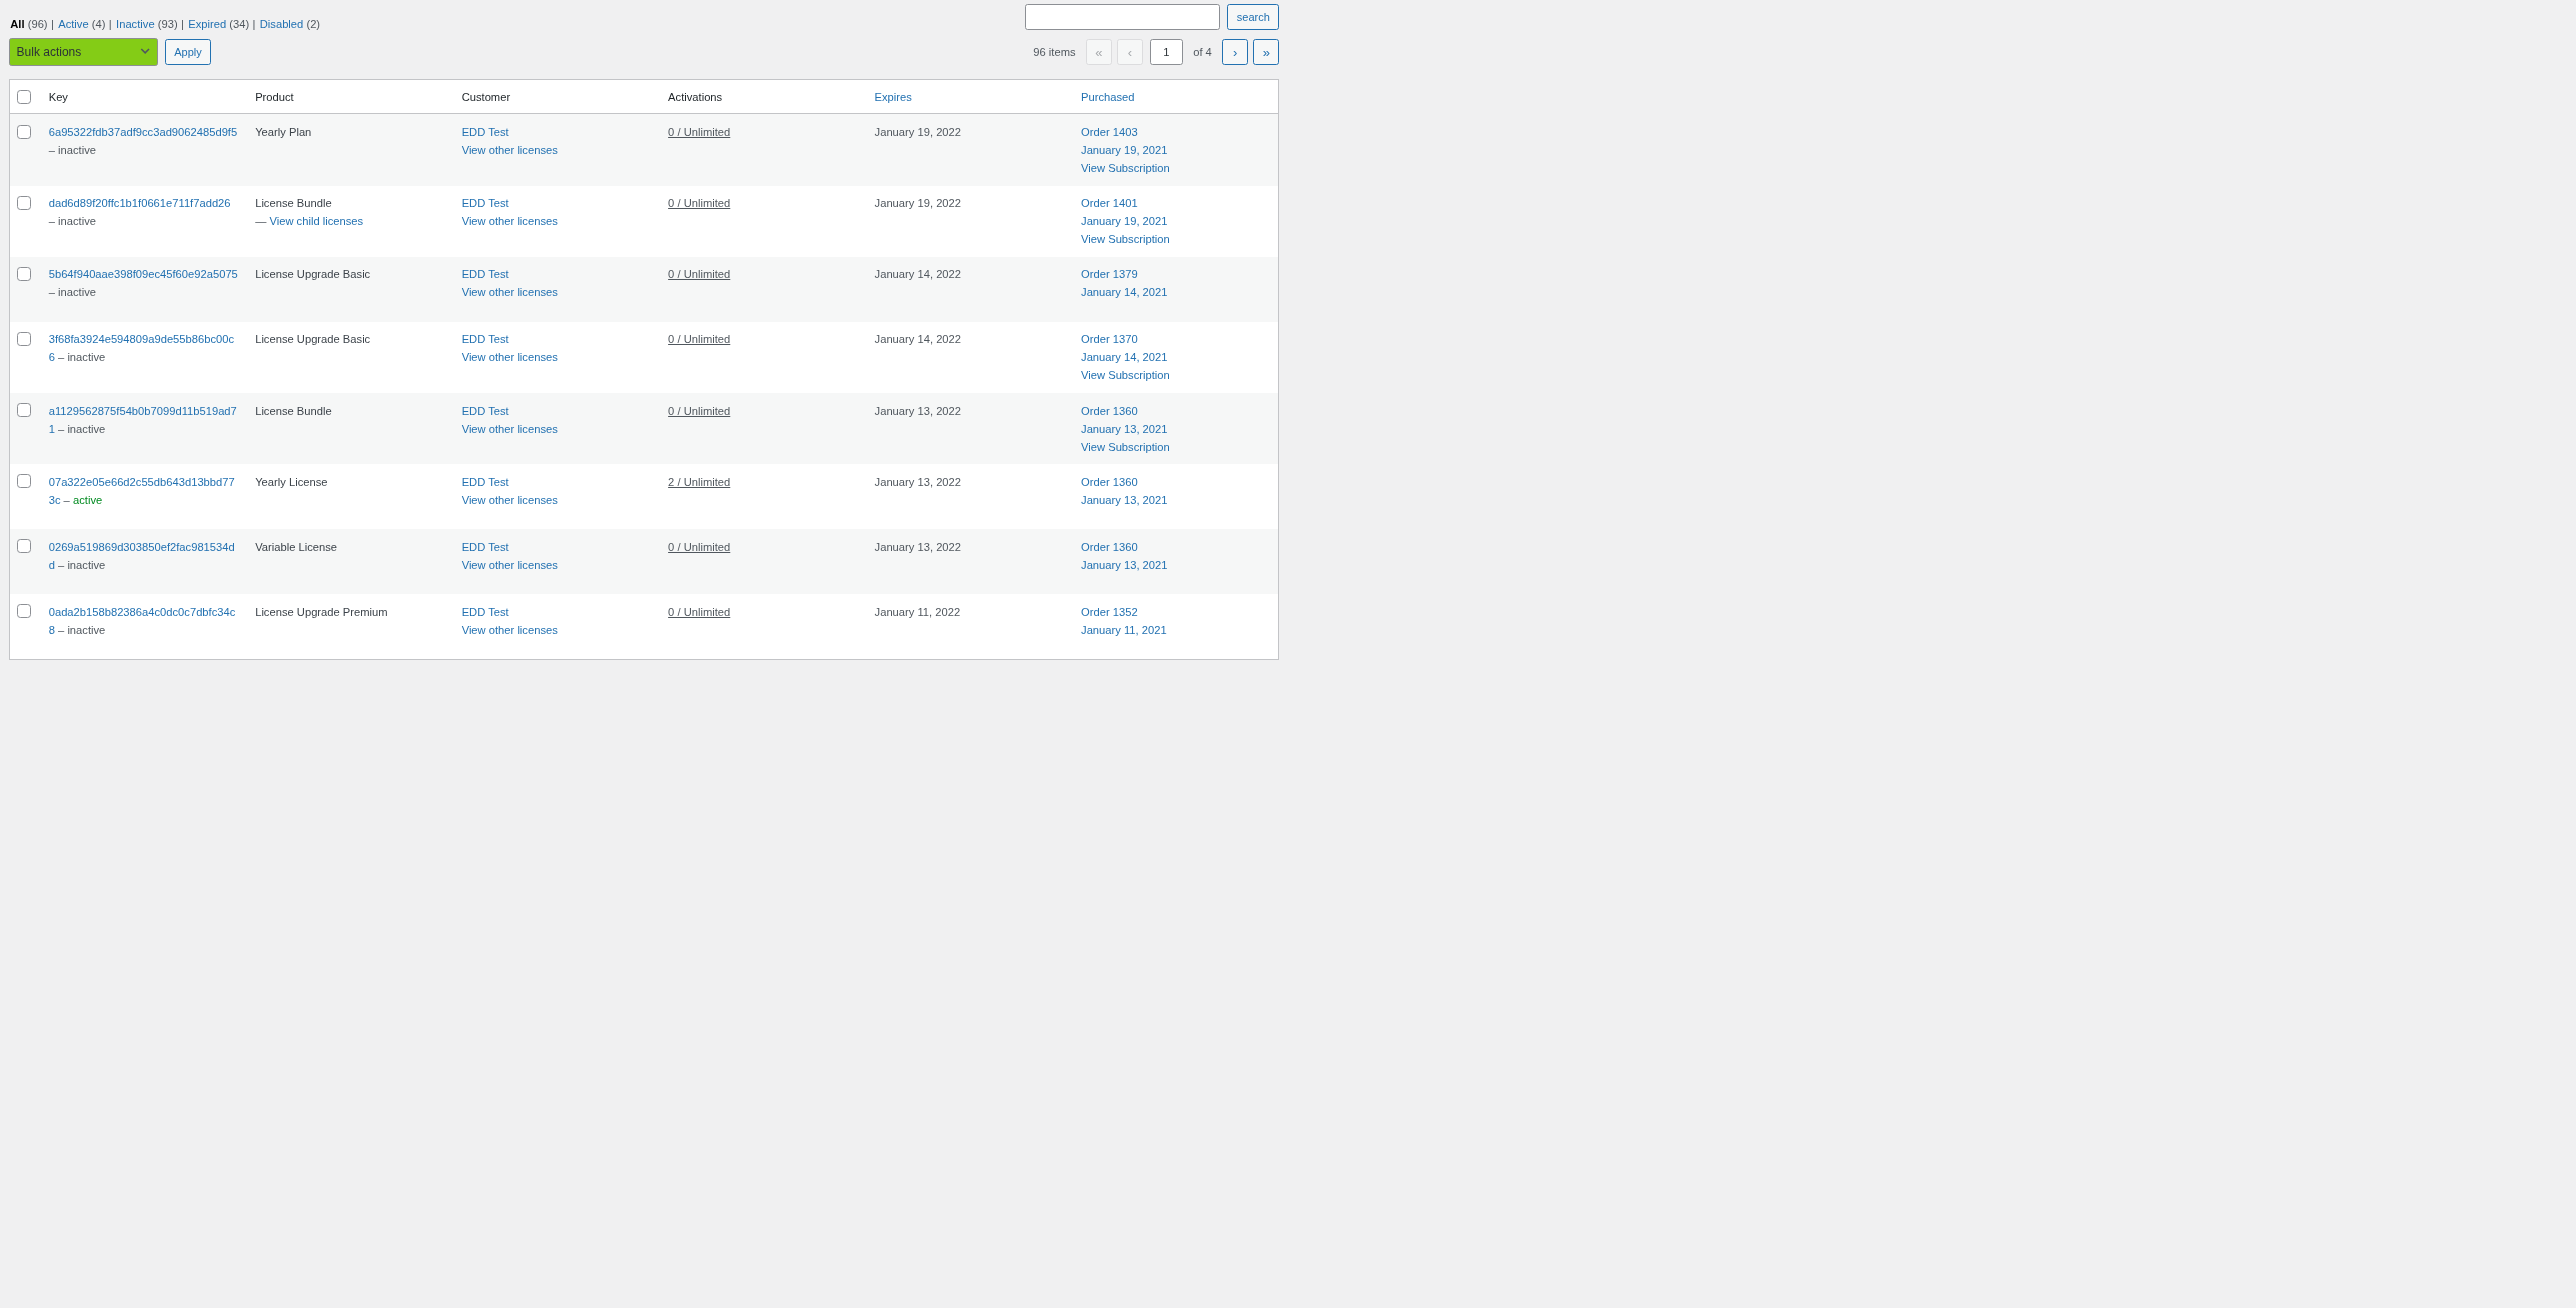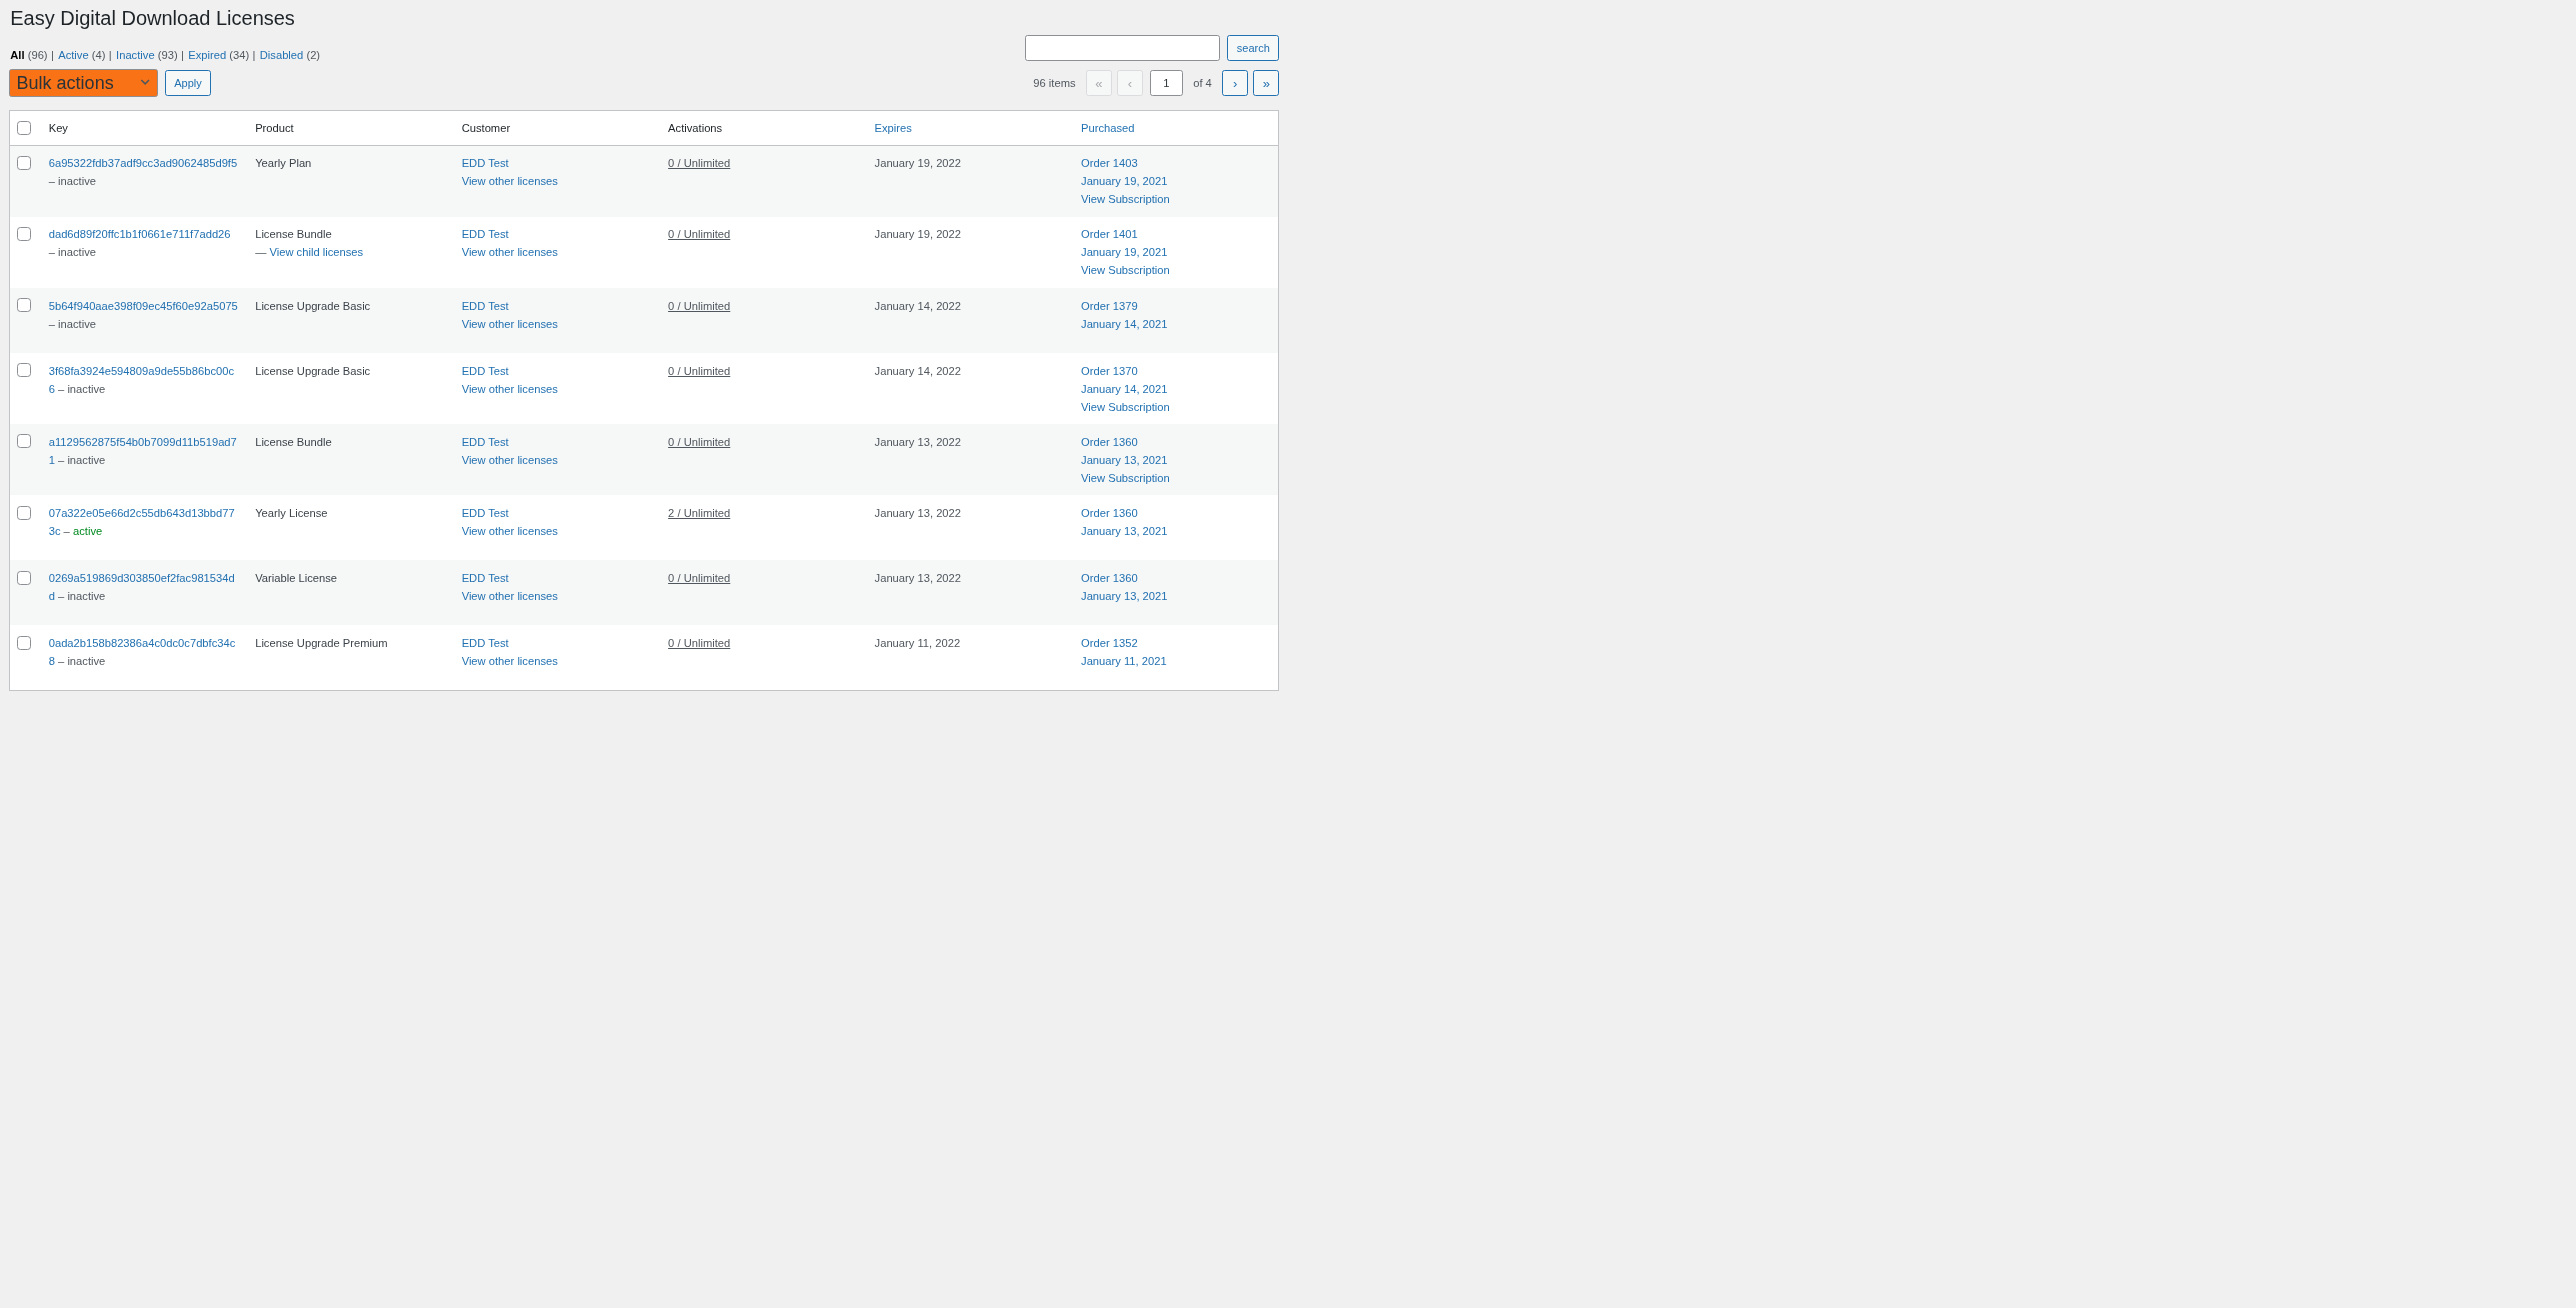--- a/index.html
+++ b/index.html
@@ -81,22 +81,22 @@
     height:28px;
   }
   .bulkactions { display:flex; align-items:center; }
   .select-wrap { position:relative; display:inline-block; margin-right:7px; }
   .select-wrap select {
     appearance:none;
     -webkit-appearance:none;
     width:149px; height:28px;
     border:0.9px solid #8c8f94;
     border-radius:2.6px;
-    background:#f97316;
-    font-size:18px;
+    background:#84cc16;
+    font-size:12px;
     color:#2c3338;
     padding:0 24px 0 7px;
     font-family:"Liberation Sans", sans-serif;
   }
   .select-wrap .chev {
     position:absolute; right:7.8px; top:7.8px;
     pointer-events:none;
     width:10.3px; height:10.3px;
     color:#50575e;
   }
@@ -166,21 +166,20 @@
   .dash { color:#50575e; }
   .product-name { color:#3c434a; }
   .activations { color:#3c434a;text-decoration:underline; }
   .expires { color:#50575e; }
 </style>
 </head>
 <body>
 
 <div class="wrap">
 
-  <h1 class="page-title">Easy Digital Download Licenses</h1>
 
   <div class="top-row">
     <ul class="subsubsub"><li><span class="current">All</span> <span class="count">(96)</span><span class="sep">|</span></li><li><a>Active</a> <span class="count">(4)</span><span class="sep">|</span></li><li><a>Inactive</a> <span class="count">(93)</span><span class="sep">|</span></li><li><a>Expired</a> <span class="count">(34)</span><span class="sep">|</span></li><li><a>Disabled</a> <span class="count">(2)</span></li></ul>
     <div class="search-box">
       <input type="search" value="" style="">
       <button class="button">search</button>
     </div>
   </div>
 
   <div class="tablenav">

